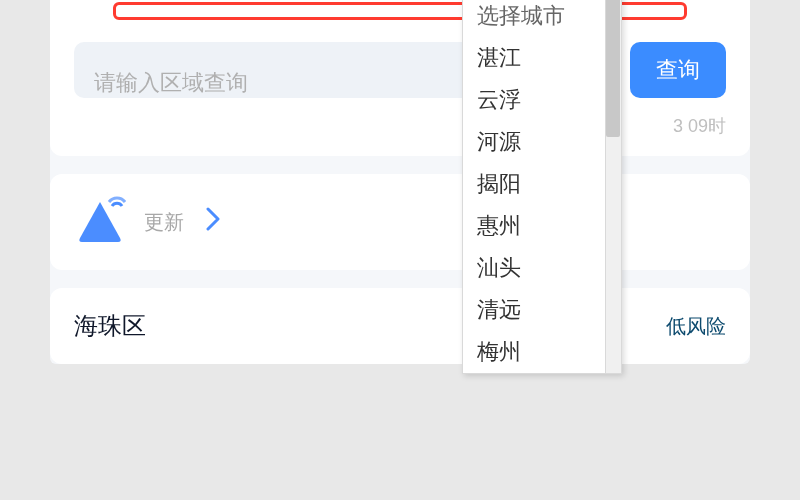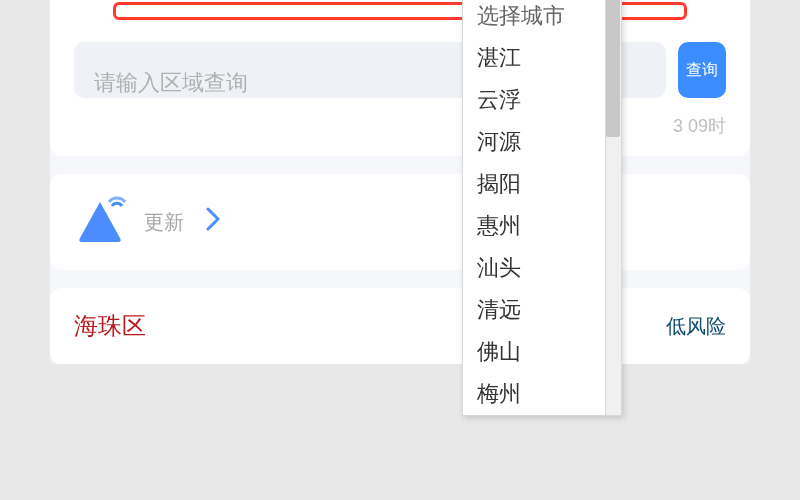--- a/index.html
+++ b/index.html
@@ -58,25 +58,25 @@
       align-items: flex-end;
       padding: 0 20px;
       color: #b0b0b0;
       font-size: 22px;
     }
     .query-btn {
       background: #3b8cff;
       color: #fff;
       border-radius: 10px;
       height: 56px;
-      padding: 0 8px;
+      padding: 0 26px;
       display: flex;
       align-items: center;
       justify-content: center;
-      font-size: 16px;
+      font-size: 22px;
     }
     .update-time {
       text-align: right;
       color: #bfbfbf;
       font-size: 18px;
       margin-top: 16px;
     }
     .card2 {
       background: #fff;
       border-radius: 12px;
@@ -116,21 +116,21 @@
     .card3 {
       background: #fff;
       border-radius: 12px;
       padding: 22px 24px;
       display: flex;
       align-items: center;
       justify-content: space-between;
     }
     .district {
       font-size: 24px;
-      color: #b91c1c;
+      color: #0f172a;
     }
     .risk-low {
       font-size: 20px;
       color: #0c4a6e;
     }
     
     .dropdown {
       position: absolute;
       left: 462px;
       top: -6px;
@@ -224,21 +224,20 @@
   <div class="dropdown">
     <div class="dd-item header">选择城市</div>
     <div id="dd-list">
         <div class="dd-item">湛江</div>
         <div class="dd-item">云浮</div>
         <div class="dd-item">河源</div>
         <div class="dd-item">揭阳</div>
         <div class="dd-item">惠州</div>
         <div class="dd-item">汕头</div>
         <div class="dd-item">清远</div>
-        <div class="dd-item">佛山</div>
         <div class="dd-item">梅州</div>
       </div>
     <div class="dropdown-scrollbar">
       <div class="dropdown-thumb"></div>
     </div>
   </div>
 
 </div>
 
 </body></html>

